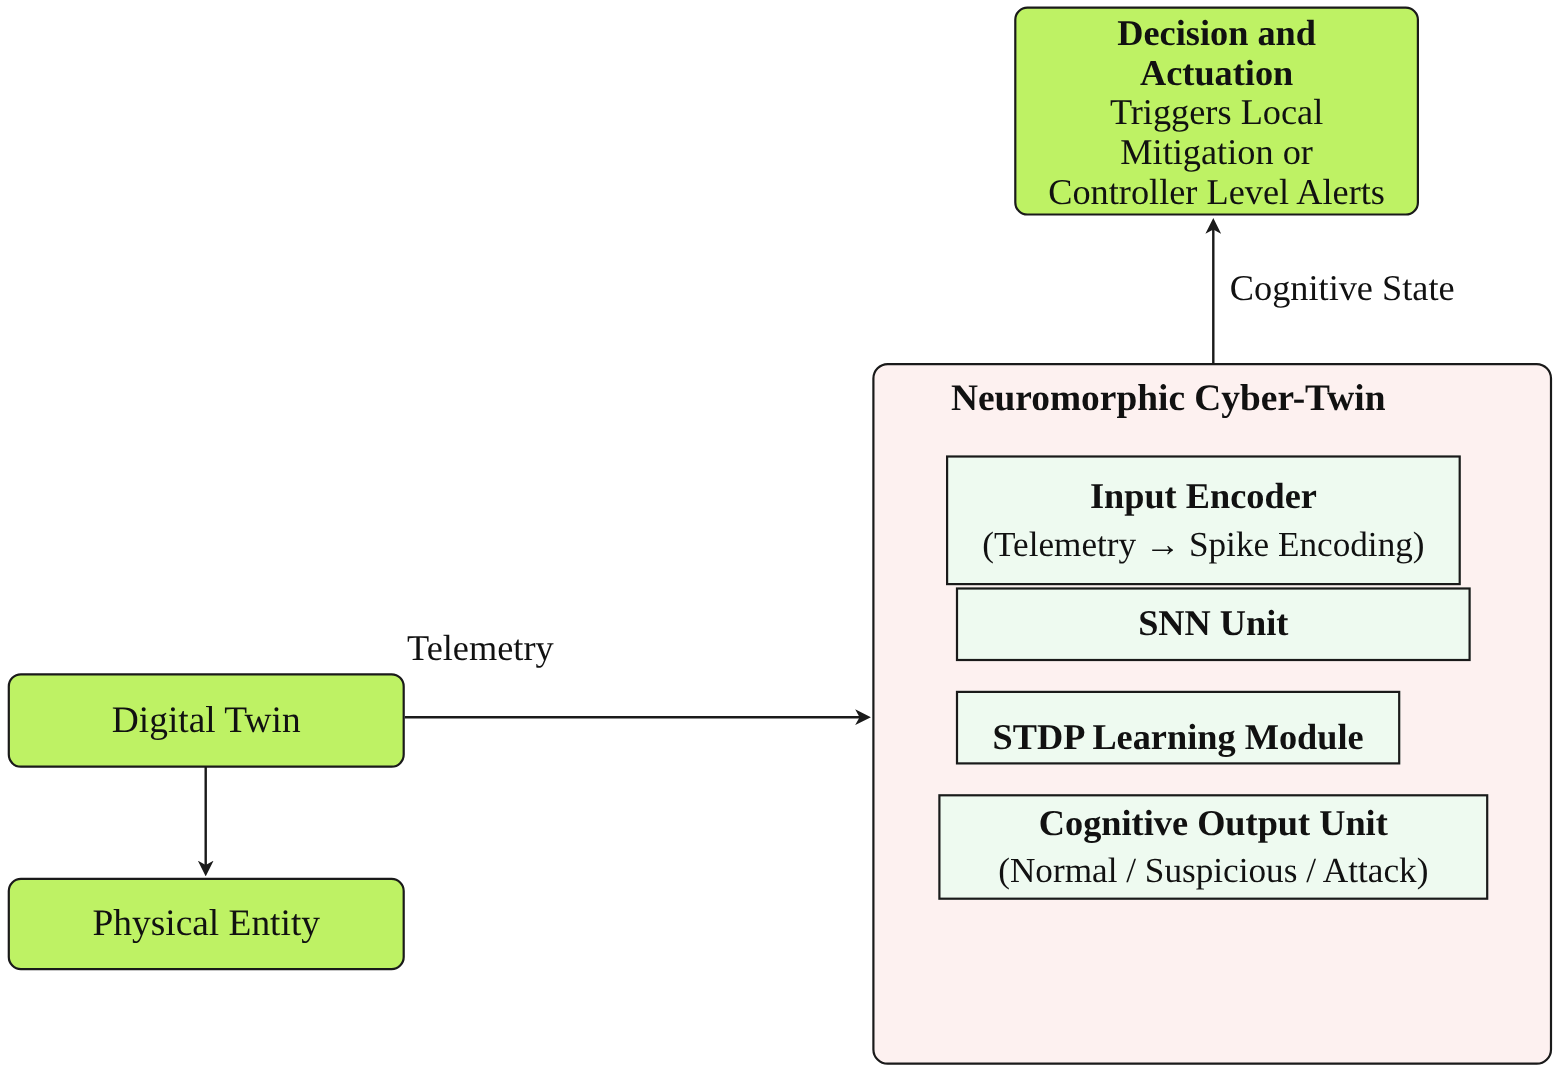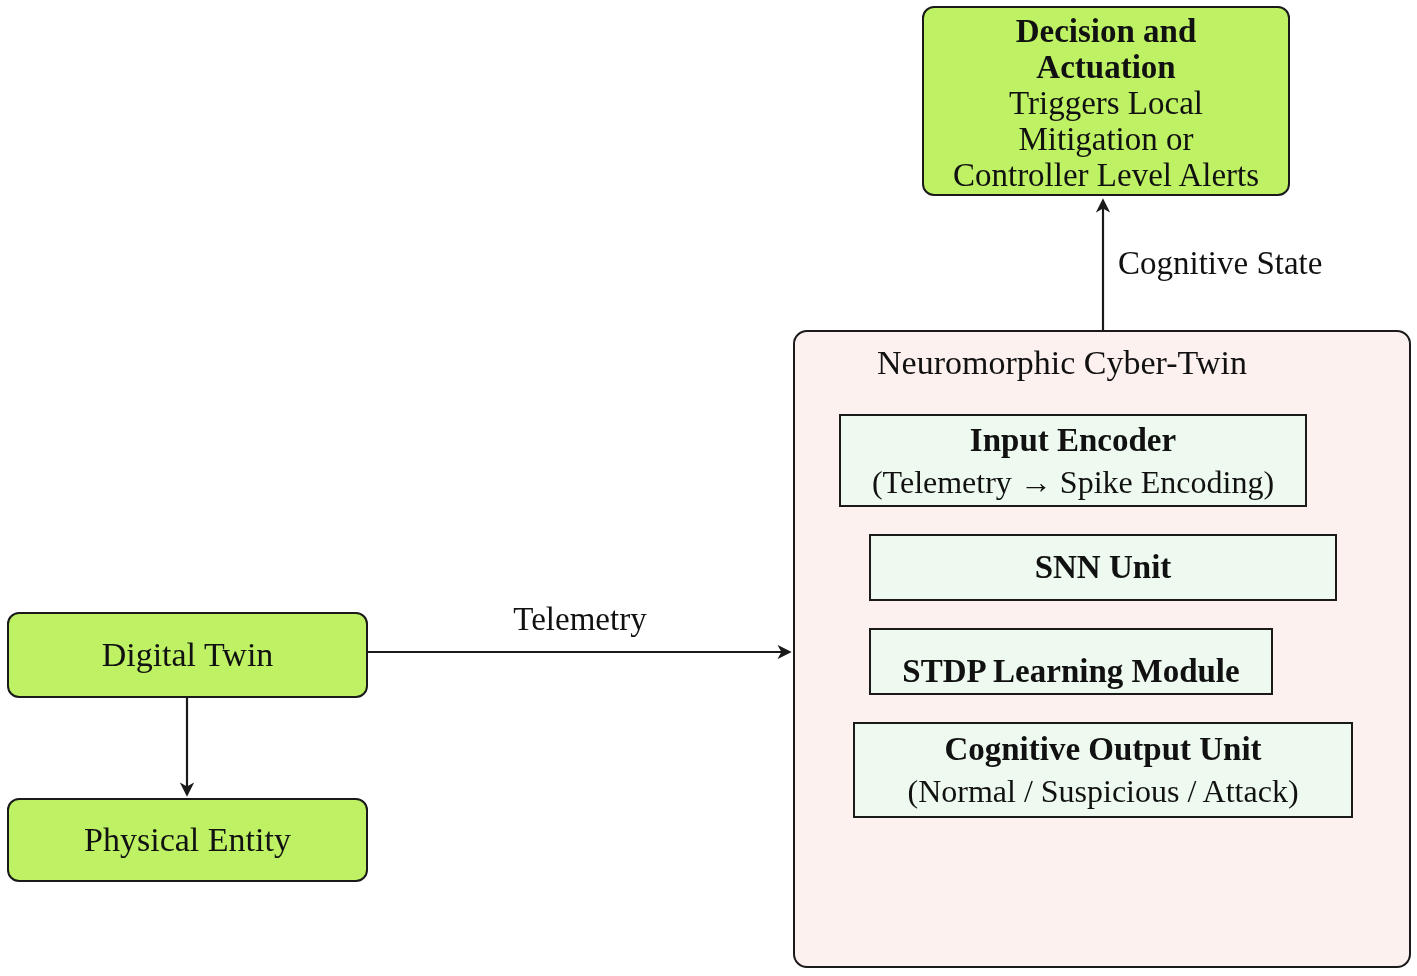--- a/index.html
+++ b/index.html
@@ -36,45 +36,45 @@
   
   #panel {
     left: 793px; top: 330px; width: 618px; height: 638px;
     background: #fdf1f0;
     border: 2.5px solid #1a1a1a;
     border-radius: 14px;
   }
   #panel-title {
     left: 793px; top: 344px; width: 538px;
     text-align: center;
-    font-weight: normal;
+    font-weight: bold;
     font-size: 34px;
   }
 
   
   .green-node {
     background: #eefaf0;
     border: 2px solid #1a1a1a;
     display: flex;
     flex-direction: column;
     align-items: center;
     justify-content: center;
     text-align: center;
   }
-  #input-encoder { left: 839px; top: 414px; width: 468px; height: 93px; }
+  #input-encoder { left: 860px; top: 414px; width: 468px; height: 118px; }
   #snn-core      { left: 869px; top: 534px; width: 468px; height: 67px; }
   #stdp-module   { left: 869px; top: 628px; width: 404px; height: 67px; justify-content: flex-end; }
   #cognitive-output { left: 853px; top: 722px; width: 500px; height: 96px; }
 
   .node-title { font-weight: bold; font-size: 33px; line-height: 43px; }
   .node-sub   { font-size: 32px; line-height: 41px; }
 
   
   .edge-label { font-size: 33px; white-space: nowrap; }
-  #telemetry-label { left: 370px; top: 601px; width: 420px; text-align: center; }
+  #telemetry-label { left: 370px; top: 572px; width: 420px; text-align: left; }
   #cognitive-state-label { left: 1118px; top: 245px; }
 
   
   #edge-layer { position: absolute; left: 0; top: 0; width: 1417px; height: 976px; pointer-events: none; }
   #edge-layer line { stroke: #1a1a1a; stroke-width: 2.2; }
 </style>
 </head>
 <body>
 
 <div class="canvas">

